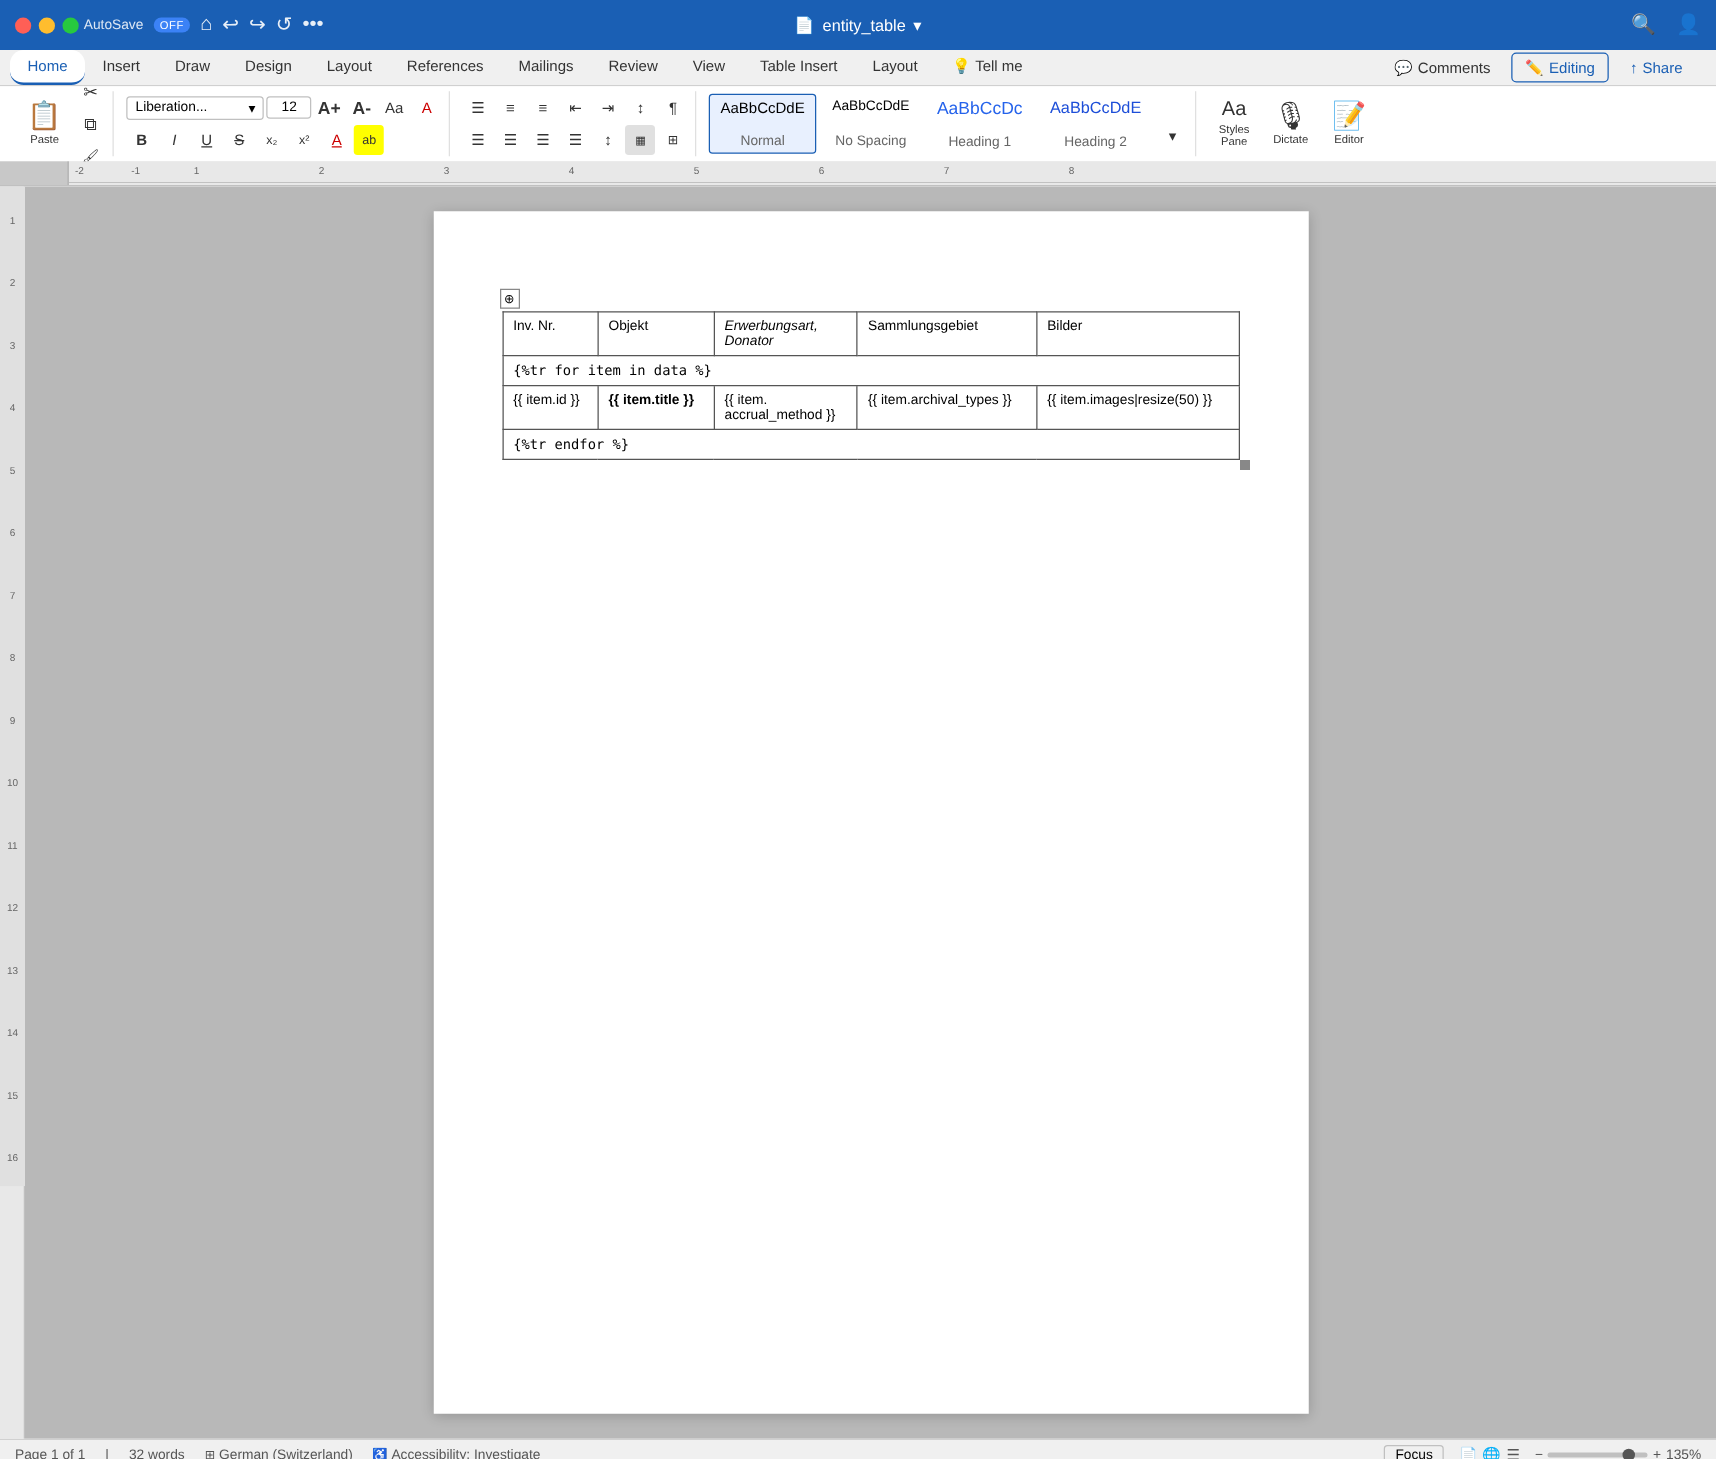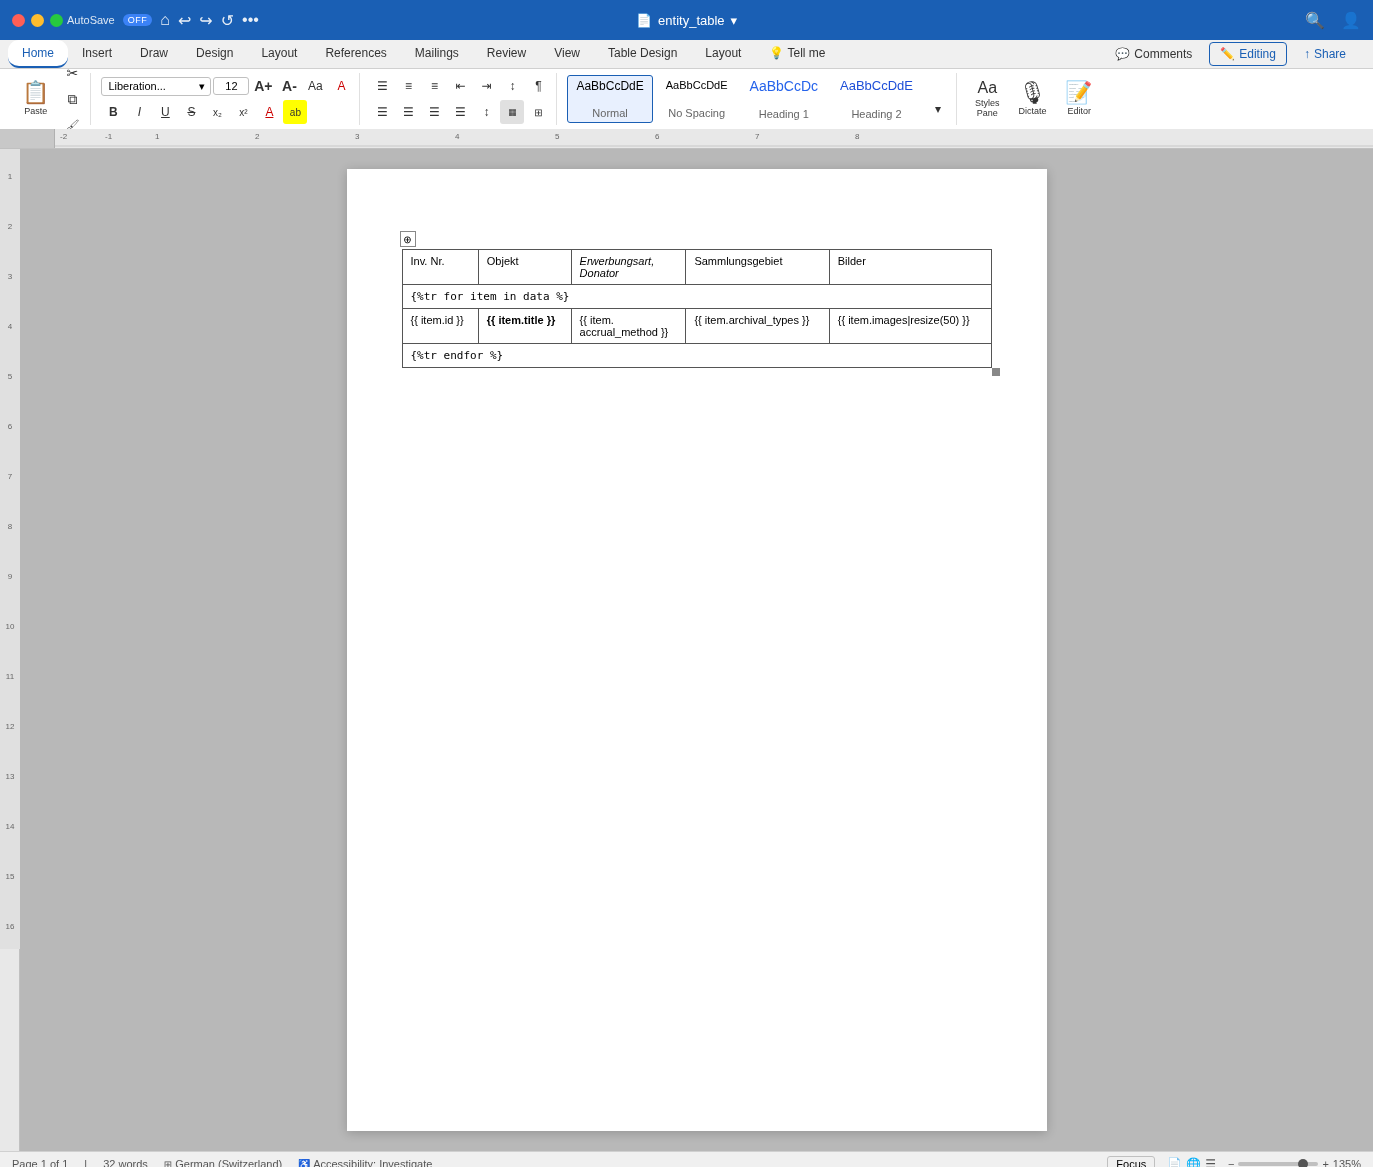--- a/index.html
+++ b/index.html
@@ -347,21 +347,21 @@
 <div class="ribbon-tabs">
   <div class="ribbon-tab active">Home</div>
   <div class="ribbon-tab">Insert</div>
   <div class="ribbon-tab">Draw</div>
   <div class="ribbon-tab">Design</div>
   <div class="ribbon-tab">Layout</div>
   <div class="ribbon-tab">References</div>
   <div class="ribbon-tab">Mailings</div>
   <div class="ribbon-tab">Review</div>
   <div class="ribbon-tab">View</div>
-  <div class="ribbon-tab">Table Design</div>
+  <div class="ribbon-tab">Table Insert</div>
   <div class="ribbon-tab">Layout</div>
   <div class="ribbon-tab">💡 <span>Tell me</span></div>
   <div style="margin-left:auto; display:flex; align-items:center; gap:6px; padding-right:8px;">
     <button class="ribbon-right-btn btn-comments">
       <span>💬</span>
       <span>Comments</span>
     </button>
     <button class="ribbon-right-btn btn-editing">
       <span>✏️</span>
       <span>Editing</span>

